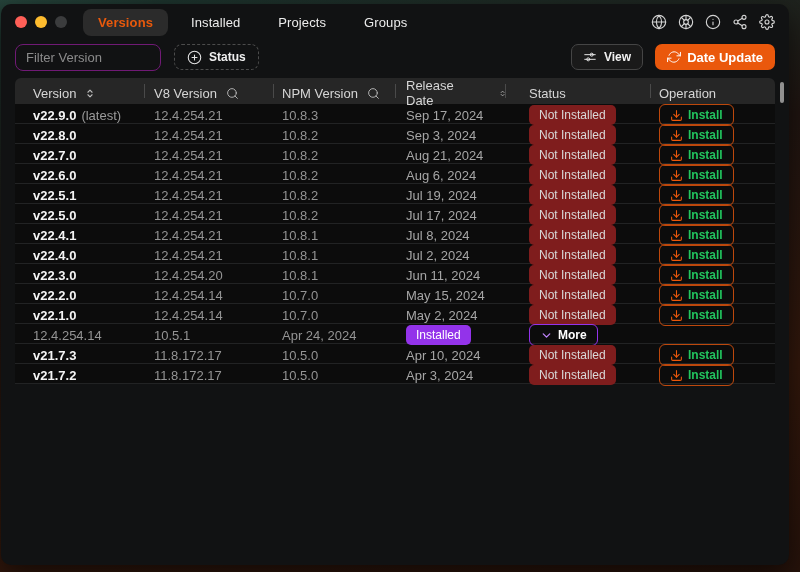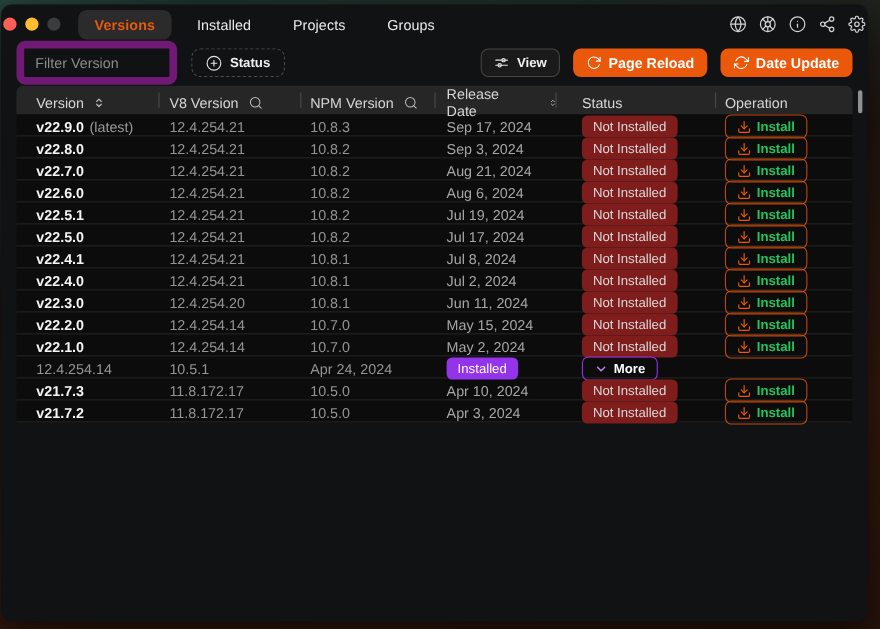--- a/index.html
+++ b/index.html
@@ -8,39 +8,39 @@
     font-family:"Liberation Sans", sans-serif;
     background:linear-gradient(168deg,#26443b 0%,#1d332d 5%,#201511 38%,#33180c 72%,#27130b 100%);
     position:relative;
   }
   .window {
     position:absolute; left:1px; top:4px; width:788px; height:561px;
     background:#111213; border-radius:10px; overflow:hidden;
     box-shadow:0 10px 30px rgba(0,0,0,.6);
   }
   
-  .titlebar { height:36px; display:flex; align-items:center; padding:0 2px; }
+  .titlebar { height:36px; display:flex; align-items:center; padding:0 14px; }
   .lights { display:flex; gap:8px; }
   .light { width:12px; height:12px; border-radius:50%; }
   .light.close { background:#ff5f57; }
   .light.min { background:#febc2e; }
   .light.zoom { background:#3b3c3d; }
   .tabs { display:flex; gap:8px; margin-left:16px; }
   .tab {
     padding:6px 15px; border-radius:8px; font-size:13px; font-weight:500;
     color:#ececec; cursor:default; letter-spacing:.1px;
   }
   .tab.active { background:#2b2b2b; color:#e8590c; font-weight:600; }
   .tb-icons { margin-left:auto; display:flex; align-items:center; gap:11px; }
   .tb-icons .ico { width:16px; height:16px; display:flex; color:#d2d2d2; }
   .ico svg { width:100%; height:100%; stroke:currentColor; fill:none; stroke-width:1.7; stroke-linecap:round; stroke-linejoin:round; }
   
   .toolbar { margin-top:4px; padding:0 14px; display:flex; align-items:center; height:26px; }
   .filter-input {
-    width:146px; height:40px; background:transparent; border:7px solid #701a75;
+    width:146px; height:27px; background:transparent; border:1px solid #701a75;
     border-radius:8px; color:#e8e8e8; font-size:13px; padding:0 10px; outline:none;
     font-family:"Liberation Sans", sans-serif;
   }
   .filter-input::placeholder { color:#8b8b8b; }
   .status-btn {
     margin-left:13px; height:26px; display:flex; align-items:center; gap:7px;
     border:1px dashed #4c4c4c; border-radius:8px; padding:0 12px;
     color:#f0f0f0; font-size:12px; font-weight:600; background:transparent;
   }
   .status-btn .ico { width:15px; height:15px; color:#e3e3e3; }
@@ -184,29 +184,20 @@
               <circle cx="15" cy="8" r="2.6"></circle>
               <line x1="3" y1="16" x2="21" y2="16"></line>
               <circle cx="9" cy="16" r="2.6"></circle>
             </svg>
         </span>
         <span>View</span>
       </button>
       <button class="orange-btn">
         <span class="ico">
           <svg viewBox="0 0 24 24">
-              <polyline points="21.5 3.5 21.5 9.5 15.5 9.5"></polyline>
-              <path d="M20.49 15a9 9 0 1 1-2.12-9.36l3.13 3.86"></path>
-            </svg>
-        </span>
-        <span>Page Reload</span>
-      </button>
-      <button class="orange-btn">
-        <span class="ico">
-          <svg viewBox="0 0 24 24">
               <polyline points="23 4 23 10 17 10"></polyline>
               <polyline points="1 20 1 14 7 14"></polyline>
               <path d="M3.51 9a9 9 0 0 1 14.85-3.36L23 10M1 14l4.64 4.36A9 9 0 0 0 20.49 15"></path>
             </svg>
         </span>
         <span>Date Update</span>
       </button>
     </div>
   </div>
 

